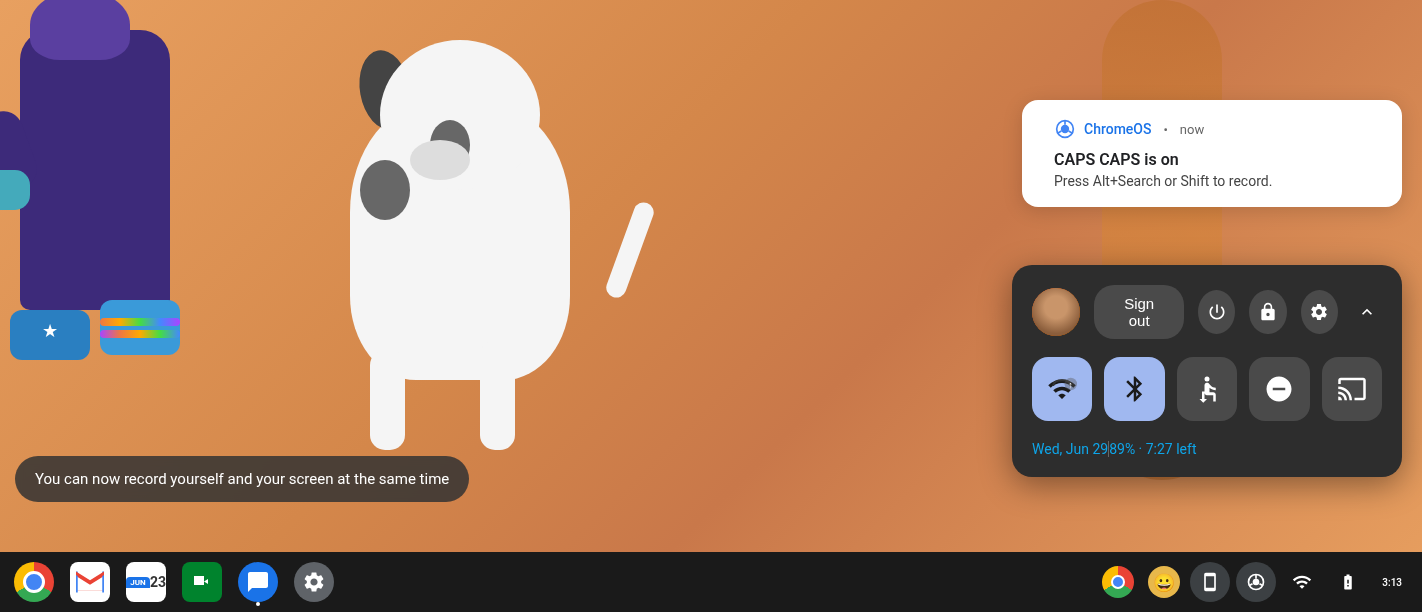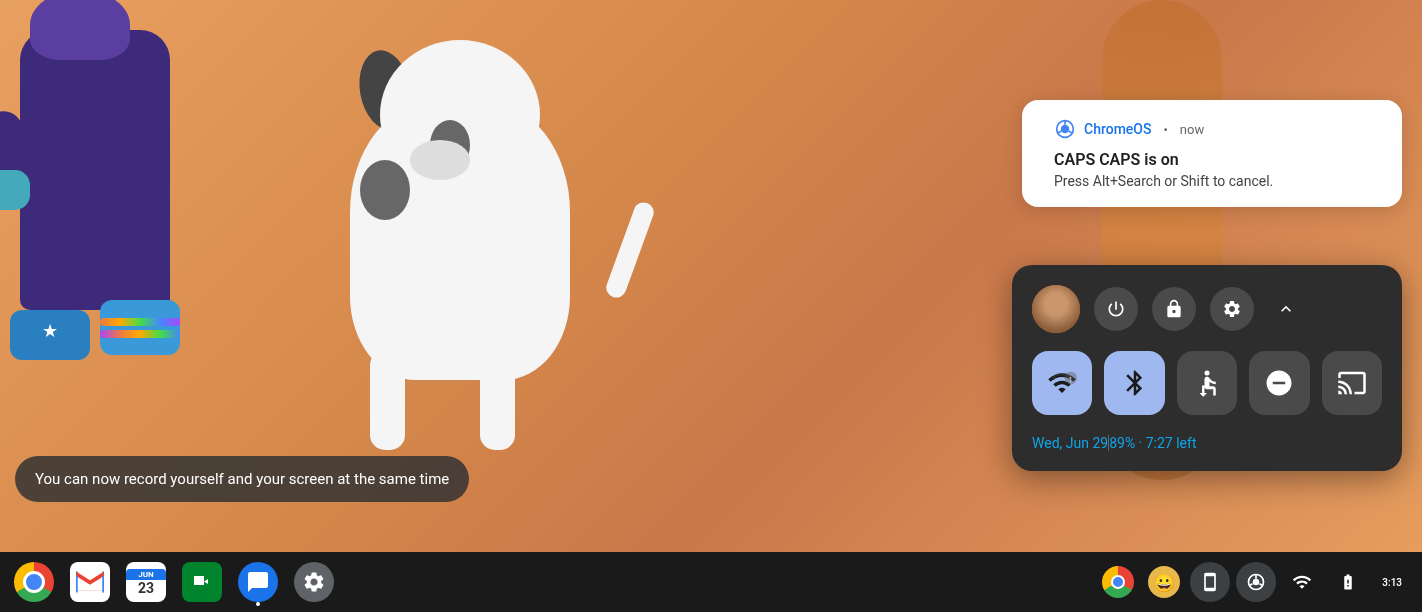--- a/index.html
+++ b/index.html
@@ -287,21 +287,20 @@
       width: 40px;
       height: 40px;
       background: white;
       border-radius: 8px;
       display: flex;
       align-items: center;
       justify-content: center;
       font-size: 10px;
       color: #1a73e8;
       font-weight: bold;
-      flex-direction: column;
     }
 
     
     .meet-icon {
       width: 40px;
       height: 40px;
       background: #00832d;
       border-radius: 8px;
       display: flex;
       align-items: center;
@@ -459,34 +458,35 @@
         <line x1="12" y1="2" x2="12" y2="7" stroke="#4285f4" stroke-width="2"></line>
         <line x1="21" y1="17" x2="16.3" y2="14.5" stroke="#4285f4" stroke-width="2"></line>
         <line x1="3" y1="17" x2="7.7" y2="14.5" stroke="#4285f4" stroke-width="2"></line>
       </svg>
     </div>
     <span class="notif-app">ChromeOS</span>
     <span class="notif-time">•</span>
     <span class="notif-time">now</span>
   </div>
   <div class="notif-title">CAPS CAPS is on</div>
-  <div class="notif-body">Press Alt+Search or Shift to cancel.</div>
+  <div class="notif-body">Press Alt+Search or Shift to record.</div>
 </div>
 
 <div class="system-tray-panel">
 
   <div class="user-row">
 
     <div class="user-avatar">
       <div class="user-avatar-img">
 
         <div style="position:relative;width:100%;height:100%;background:radial-gradient(circle at 50% 40%, #c9956a 30%, #8b5e3c 70%);border-radius:50%;"></div>
       </div>
     </div>
 
+    <button class="sign-out-btn">Sign out</button>
 
     <button class="tray-icon-btn" title="Power">
       <svg width="20" height="20" viewBox="0 0 24 24" fill="white">
         <path d="M13 3h-2v10h2V3zm4.83 2.17l-1.42 1.42C17.99 7.86 19 9.81 19 12c0 3.87-3.13 7-7 7s-7-3.13-7-7c0-2.19 1.01-4.14 2.58-5.42L6.17 5.17C4.23 6.82 3 9.26 3 12c0 4.97 4.03 9 9 9s9-4.03 9-9c0-2.74-1.23-5.18-3.17-6.83z"></path>
       </svg>
     </button>
 
     <button class="tray-icon-btn" title="Lock">
       <svg width="20" height="20" viewBox="0 0 24 24" fill="white">
         <path d="M18 8h-1V6c0-2.76-2.24-5-5-5S7 3.24 7 6v2H6c-1.1 0-2 .9-2 2v10c0 1.1.9 2 2 2h12c1.1 0 2-.9 2-2V10c0-1.1-.9-2-2-2zm-6 9c-1.1 0-2-.9-2-2s.9-2 2-2 2 .9 2 2-.9 2-2 2zm3.1-9H8.9V6c0-1.71 1.39-3.1 3.1-3.1 1.71 0 3.1 1.39 3.1 3.1v2z"></path>

